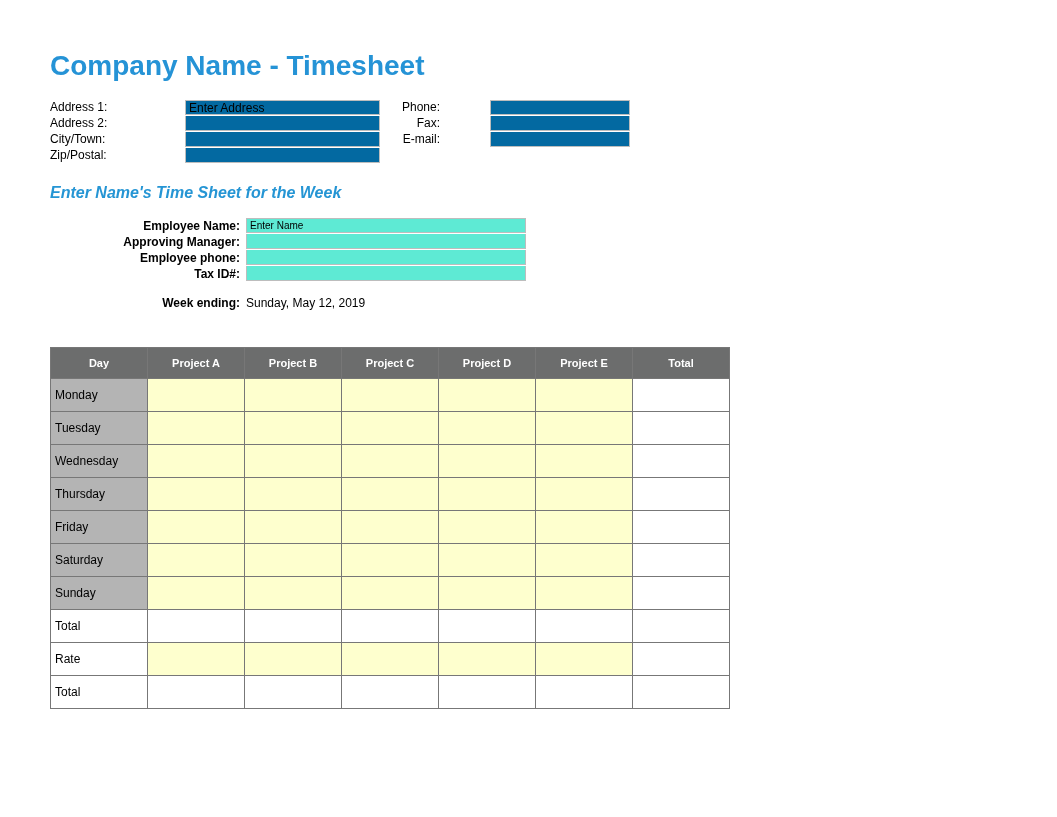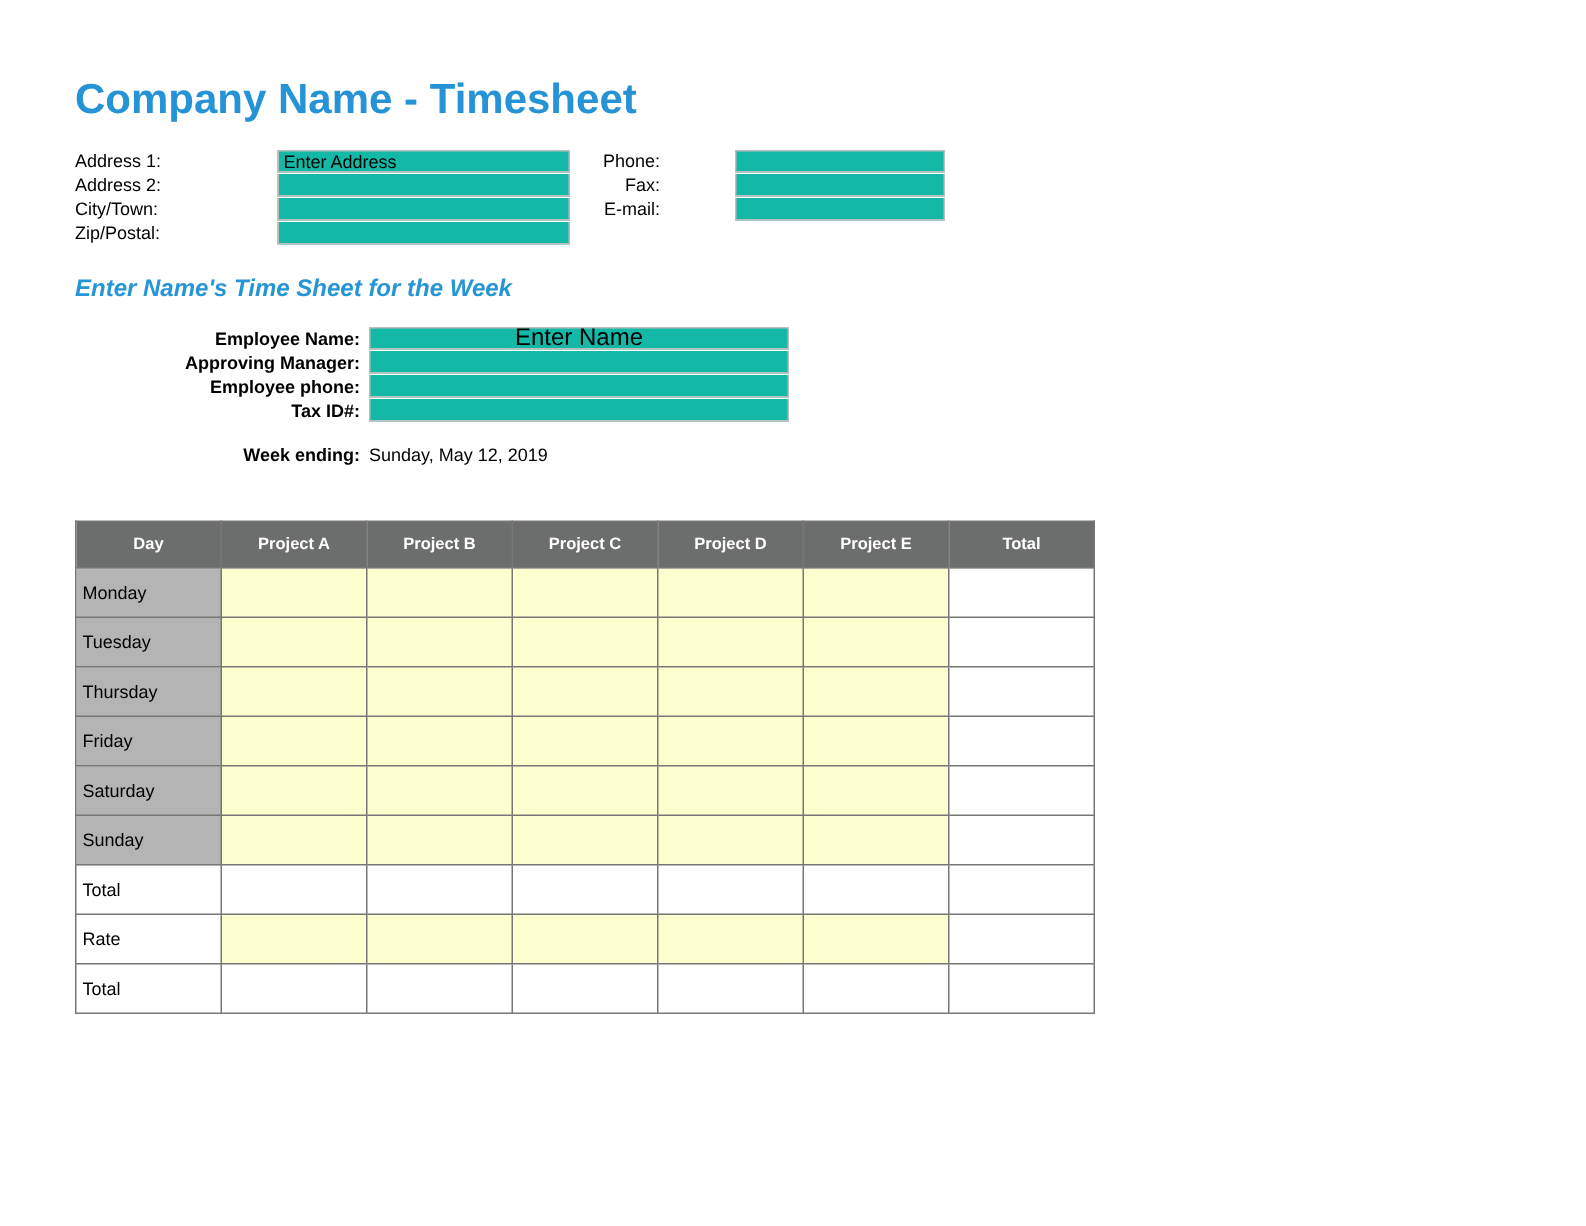--- a/index.html
+++ b/index.html
@@ -26,21 +26,21 @@
   .info-row { display:flex; align-items:stretch; height: 16px; gap: 46px; }
   .info-label {
     padding-right: 4px;
     text-align: left;
     white-space: nowrap;
   }
   .col-left .info-label { width: 85px; }
   .col-right .info-label { width: 60px; text-align: right; }
   .info-field {
     flex: 1;
-    background: #14b8a6;
+    background: #0369a1;
     border: 1px solid #bdbdbd;
     border-top-width: 0;
     height: 15px;
     line-height: 14px;
     padding: 0 3px;
     font-size: 12px;
     box-sizing: border-box;
   }
   .info-row:first-child .info-field { border-top-width: 1px; }
 
@@ -58,29 +58,28 @@
   .emp-label {
     width: 190px;
     text-align: right;
     font-weight: bold;
     padding-right: 6px;
     line-height: 16px;
     white-space: nowrap;
   }
   .emp-field {
     width: 280px;
-    background: #14b8a6;
+    background: #5eead4;
     border: 1px solid #bdbdbd;
     border-top-width: 0;
     height: 15px;
     line-height:14px;
     padding: 0 3px;
-    font-size: 16px;
+    font-size: 10px;
     box-sizing: border-box;
-    text-align: center;
   }
   .emp-row:first-child .emp-field { border-top-width: 1px; }
 
   .week-row { display:flex; margin-bottom: 37px; }
   .week-label { width: 190px; text-align:right; font-weight:bold; padding-right:6px; }
   .week-value { }
 
   
   table.ts {
     border-collapse: collapse;
@@ -211,20 +210,29 @@
     <tr>
       <td class="daycell">Tuesday</td>
       <td class="in"></td>
       <td class="in"></td>
       <td class="in"></td>
       <td class="in"></td>
       <td class="in"></td>
       <td class="tot"></td>
     </tr>
     <tr>
+      <td class="daycell">Wednesday</td>
+      <td class="in"></td>
+      <td class="in"></td>
+      <td class="in"></td>
+      <td class="in"></td>
+      <td class="in"></td>
+      <td class="tot"></td>
+    </tr>
+    <tr>
       <td class="daycell">Thursday</td>
       <td class="in"></td>
       <td class="in"></td>
       <td class="in"></td>
       <td class="in"></td>
       <td class="in"></td>
       <td class="tot"></td>
     </tr>
     <tr>
       <td class="daycell">Friday</td>

